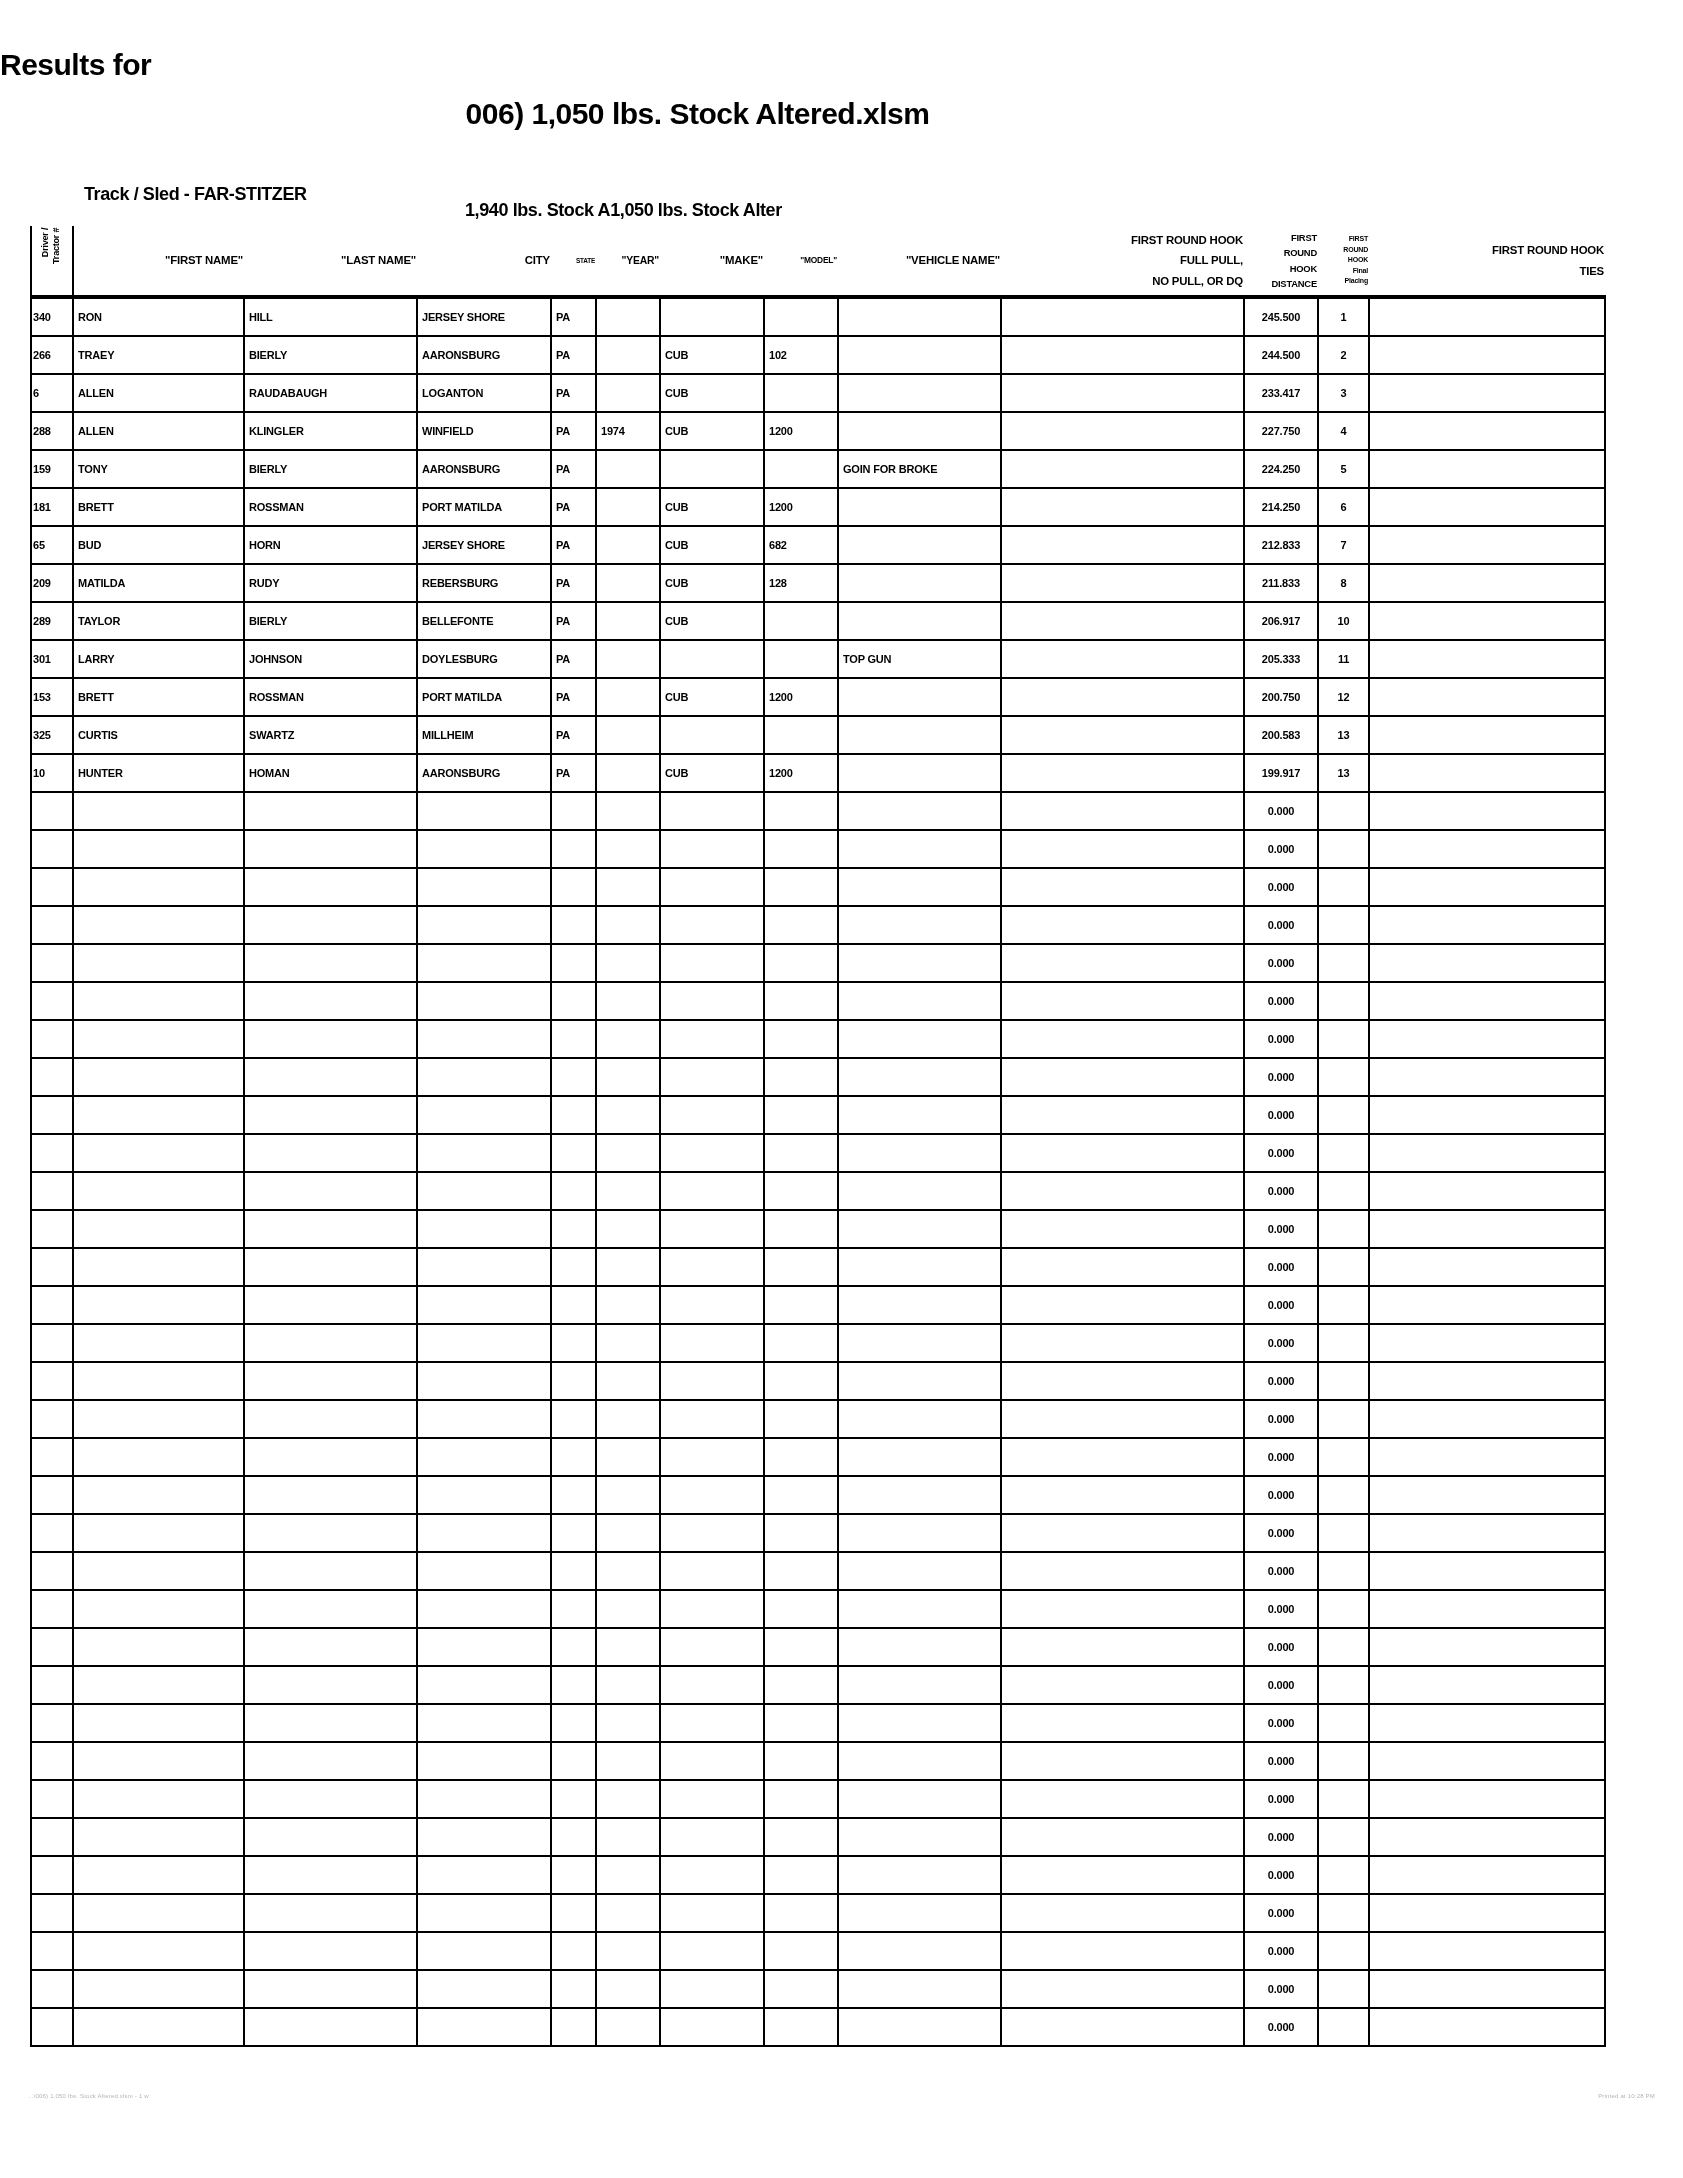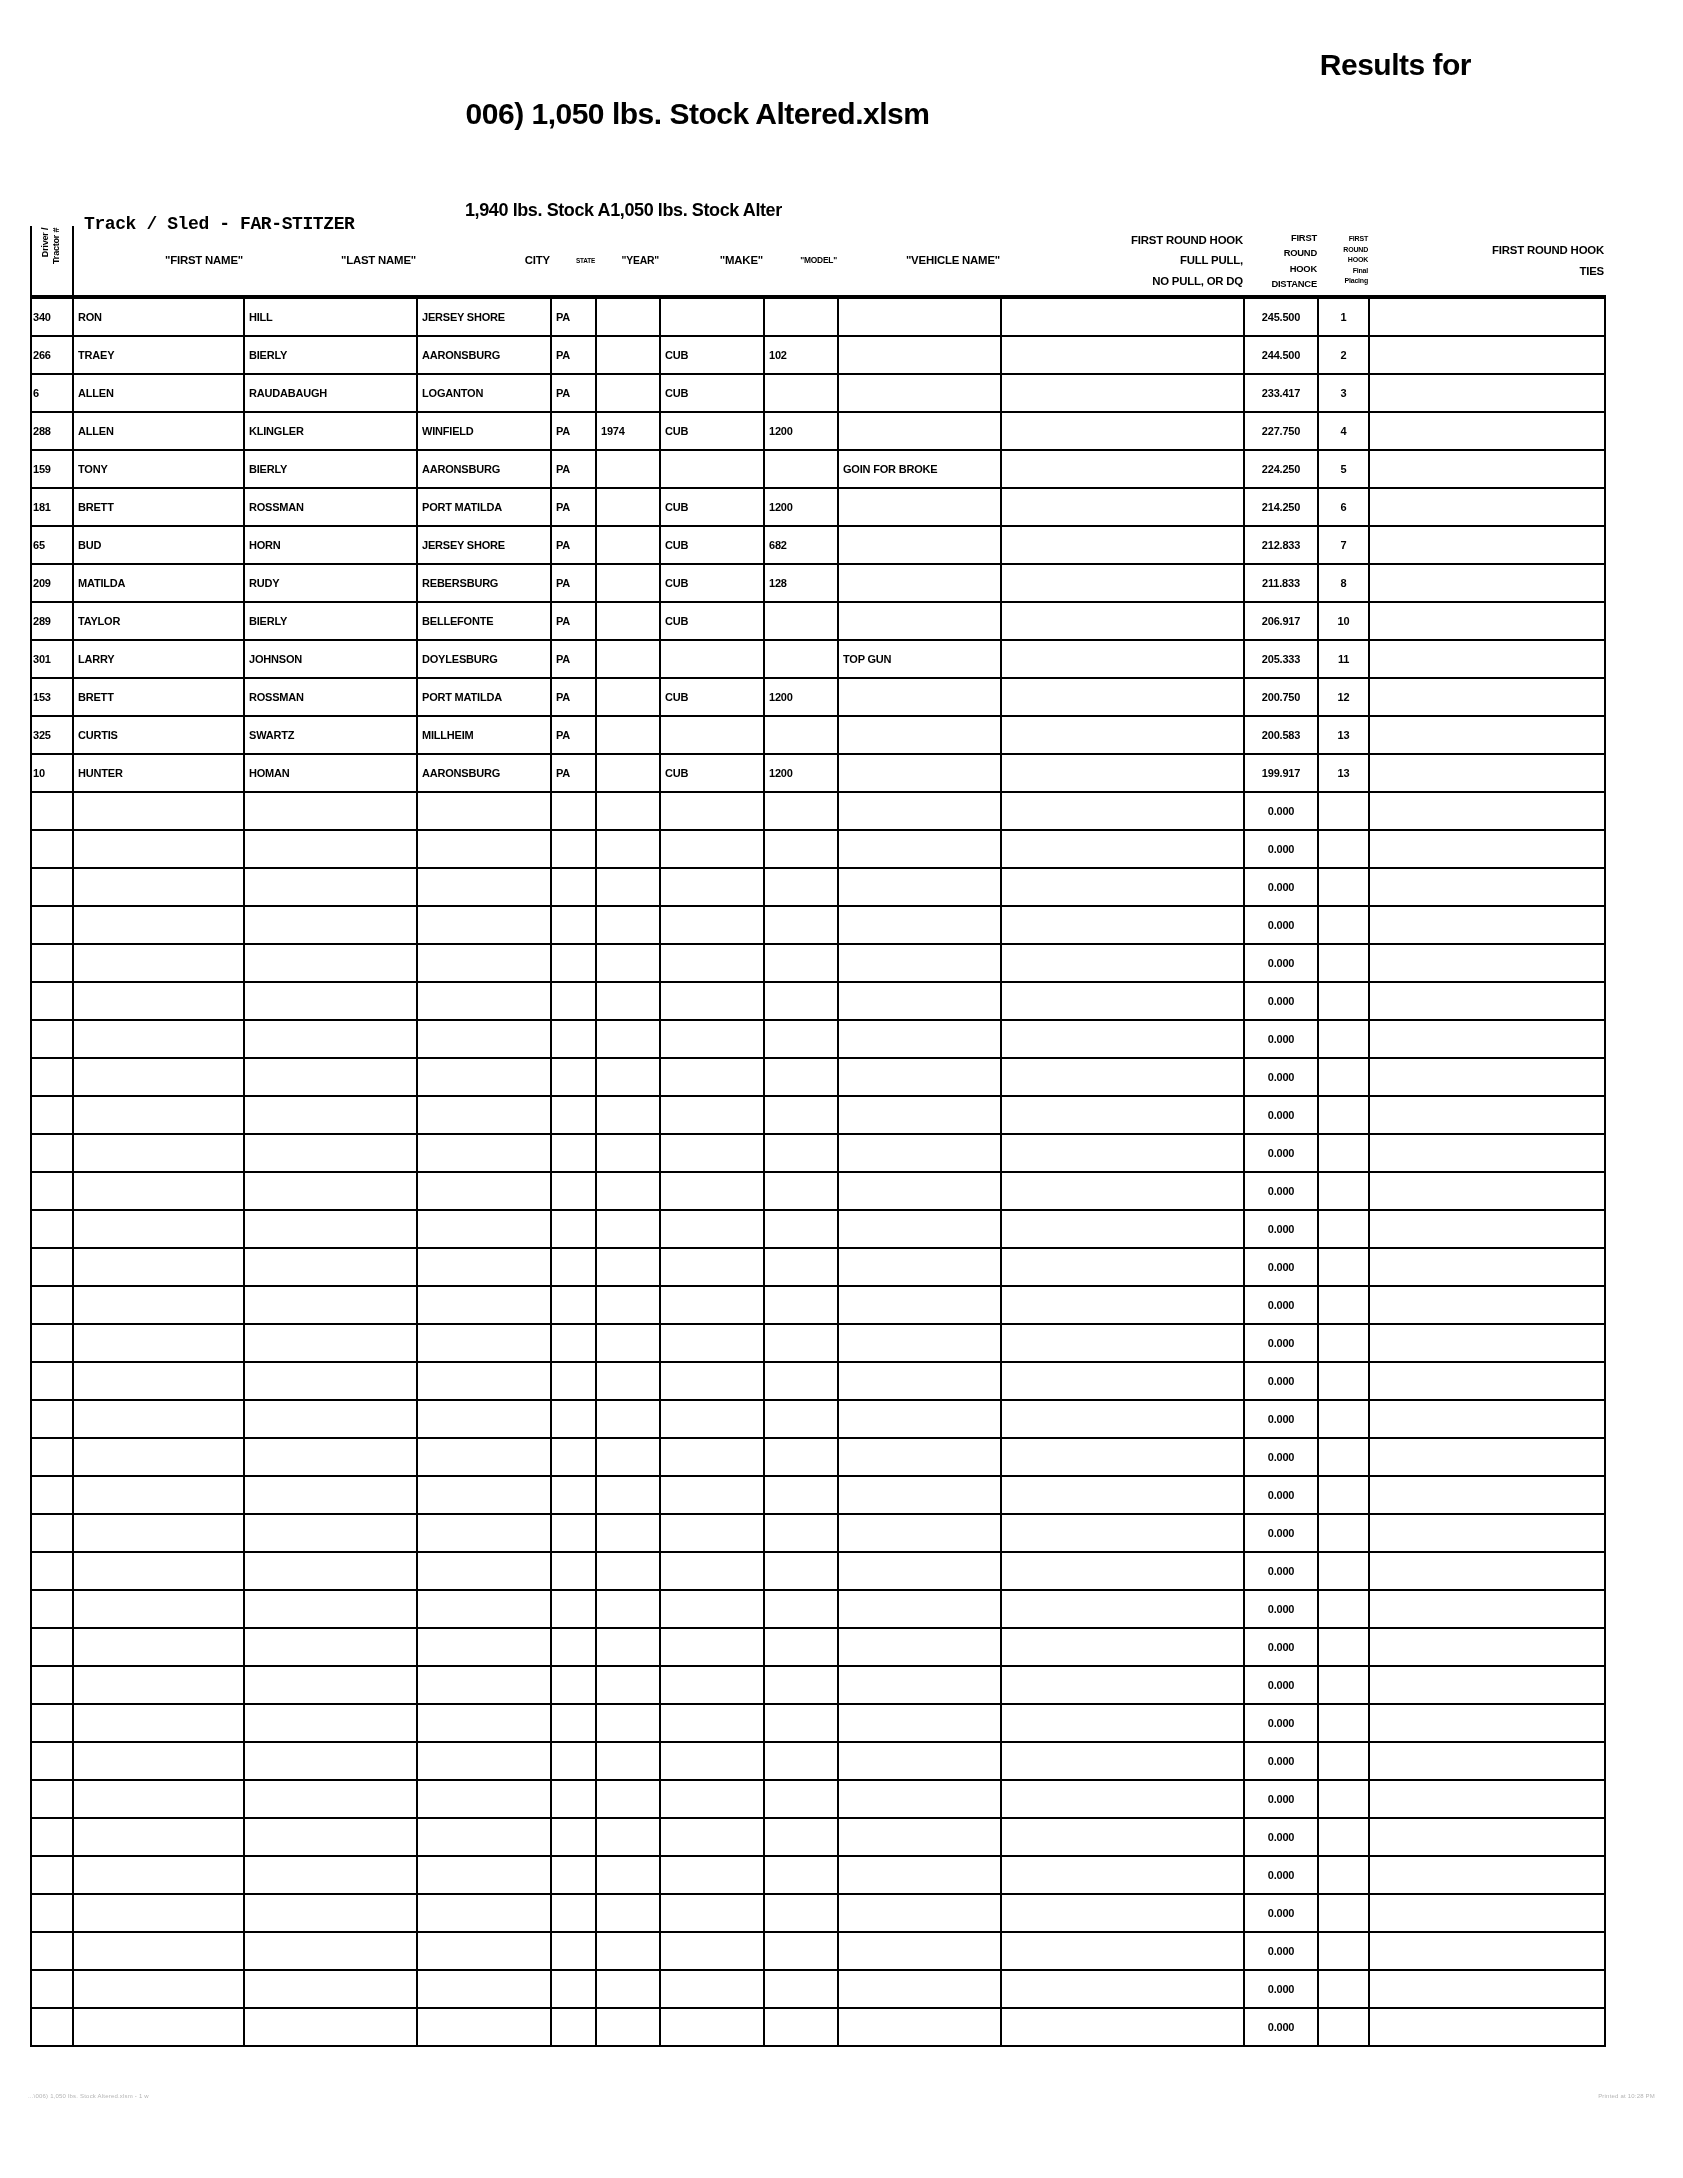--- a/index.html
+++ b/index.html
@@ -1,30 +1,30 @@
 <!DOCTYPE html>
 <html><head>
 <meta charset="utf-8">
 <style>
   html,body { margin:0; padding:0; background:#ffffff; }
   .page {
     position:relative; width:1683px; height:2178px; background:#ffffff;
     font-family:"Liberation Sans", sans-serif; color:#000;
   }
   .title1 {
-    position:absolute; top:48px; left:0; width:1471px; text-align:right;
+    position:absolute; top:48px; left:0; width:1471px; text-align:left;
     font-size:30px; font-weight:bold; letter-spacing:-0.5px;
   }
   .title2 {
     position:absolute; top:97px; left:0; width:1395px; text-align:center;
     font-size:30px; font-weight:bold; letter-spacing:-0.5px;
   }
   .sub-track {
-    position:absolute; top:214px; left:84px;
-    font-size:18px; font-weight:bold; letter-spacing:-0.4px;font-family:Liberation Mono, monospace;
+    position:absolute; top:184px; left:84px;
+    font-size:18px; font-weight:bold; letter-spacing:-0.4px;
   }
   .sub-class {
     position:absolute; top:200px; left:465px;
     font-size:18px; font-weight:bold; letter-spacing:-0.4px;
   }
   table.results {
     position:absolute; top:226px; left:30px; width:1574px;
     border-collapse:collapse; table-layout:fixed;
   }
   thead th {

